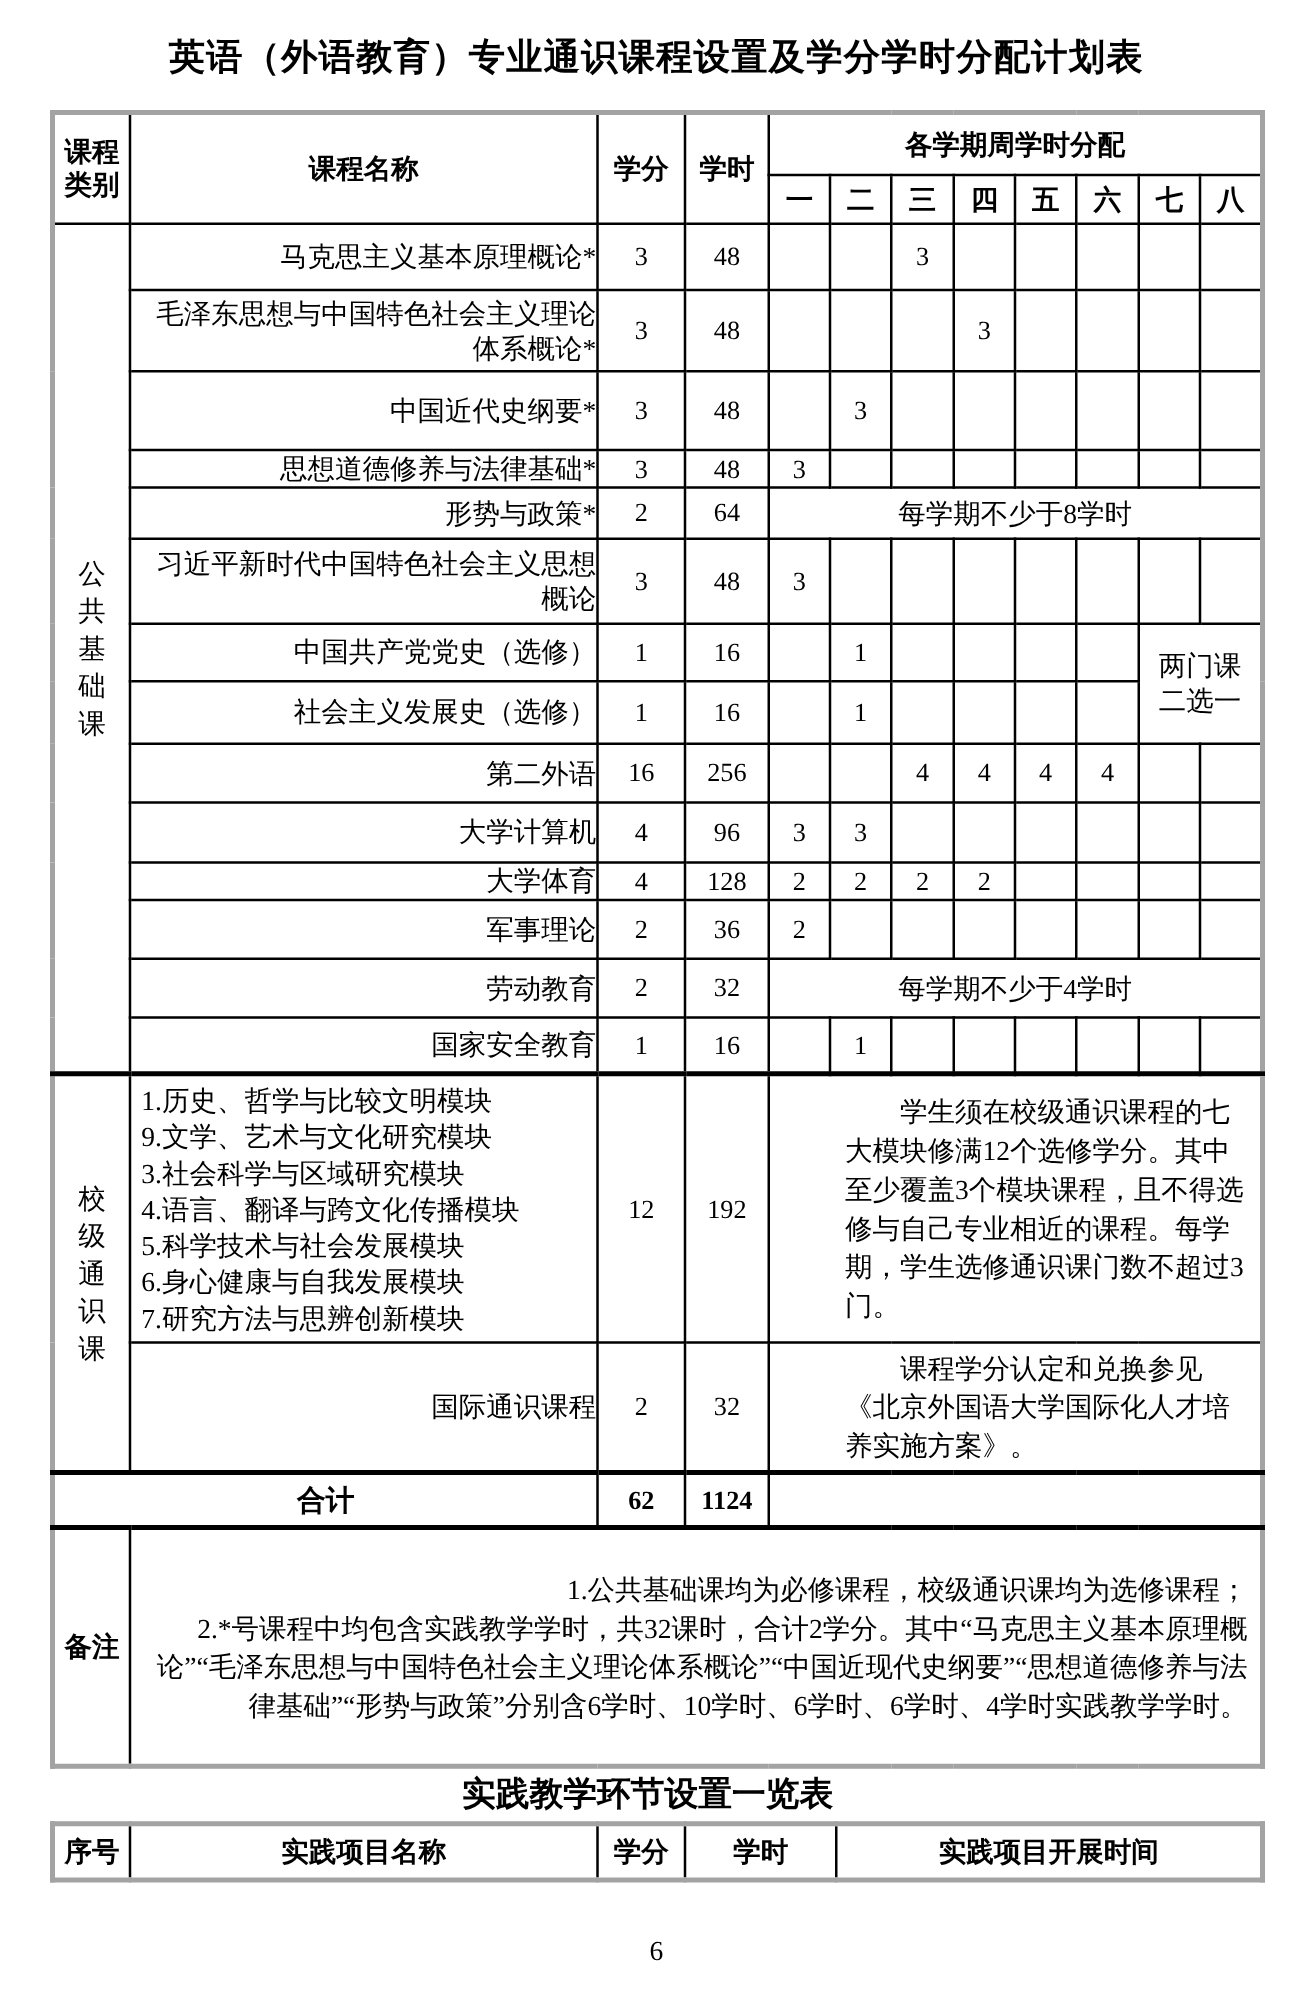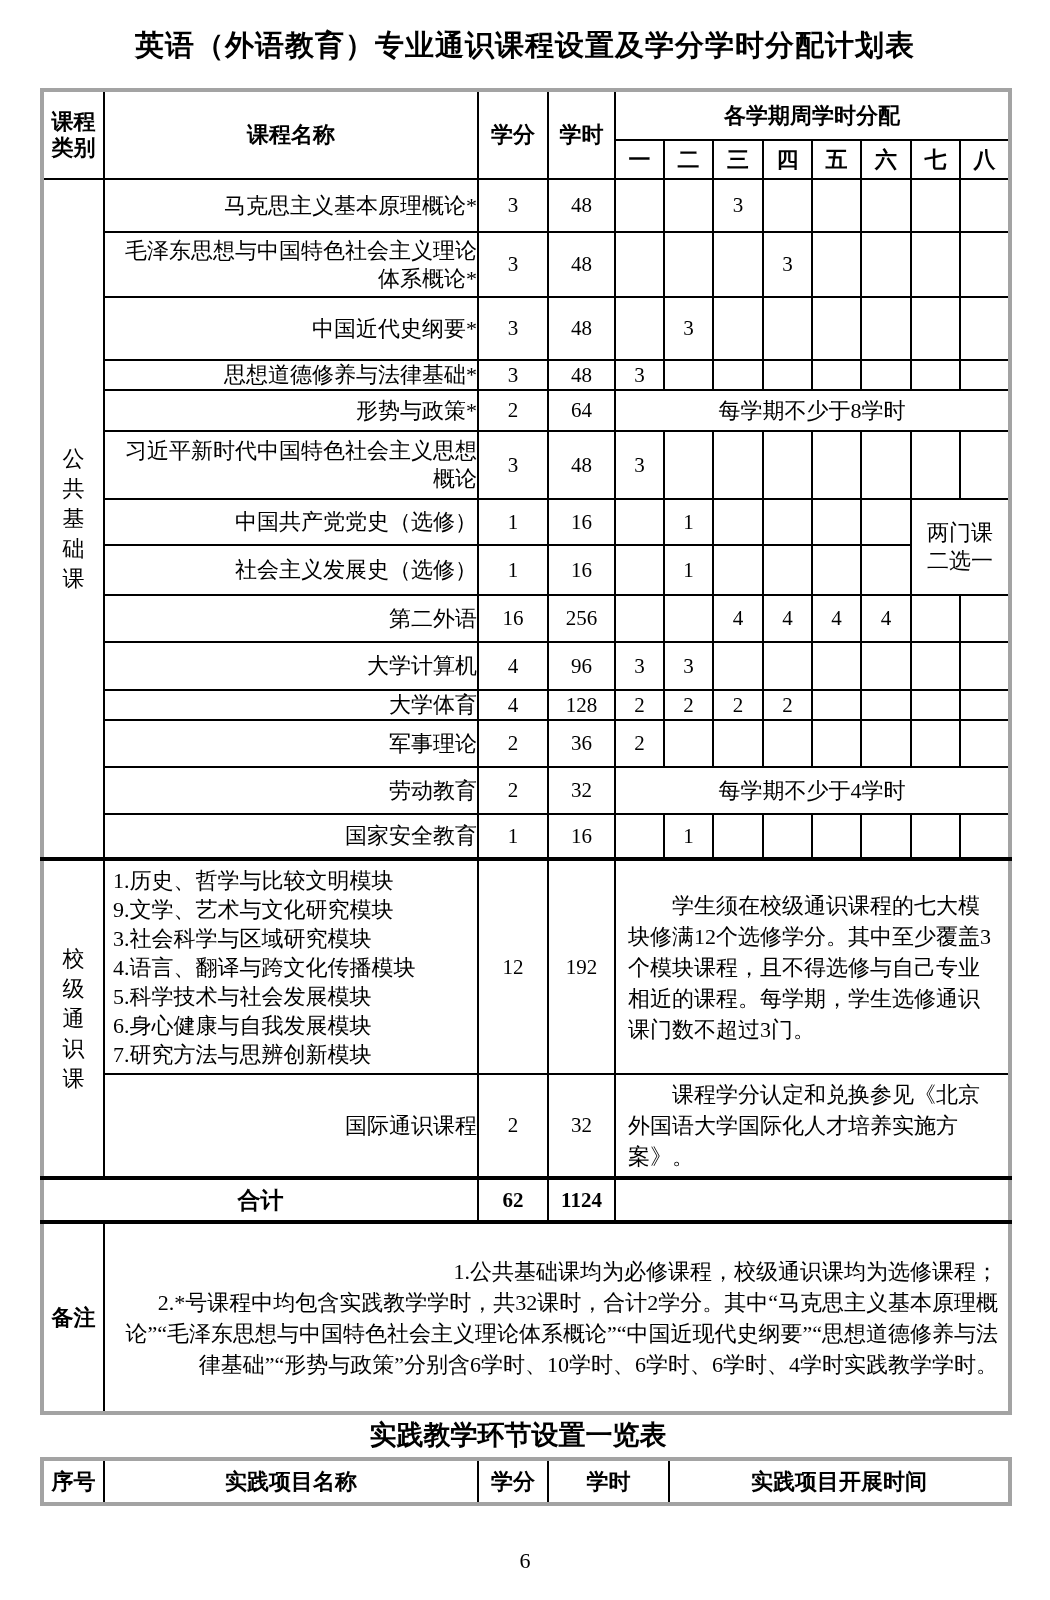--- a/index.html
+++ b/index.html
@@ -26,21 +26,21 @@
   .n  { text-align:right; font-size:22px; padding-left:6px; line-height:28px; }
   .sp { text-align:center; font-size:22px; }         
   .b  { font-weight:bold; }
   .totlbl { font-weight:bold; font-size:23px; text-align:center; }
 
   .vcell .v { width:24px; margin:16px auto; font-size:22px; line-height:30px;
               word-break:break-all; text-align:center; }   
 
   .mods { text-align:left; font-size:22px; padding-left:8px; line-height:29px; }
   .note { text-align:left; font-size:22px; padding:4px 12px; line-height:31px; }
-  .note .para { text-indent:2em; }
+  .note .para { text-indent:2em;margin-left:48px; }
   .elect { text-align:center; font-size:22px; line-height:28px; }
   .remarks { text-align:right; font-size:22px; line-height:31px; padding:6px 10px; }
 </style>
 </head>
 <body>
 
 <div class="abs title1">英语（外语教育）专业通识课程设置及学分学时分配计划表</div>
 
 <table class="abs doc" id="t1">
   <colgroup>

